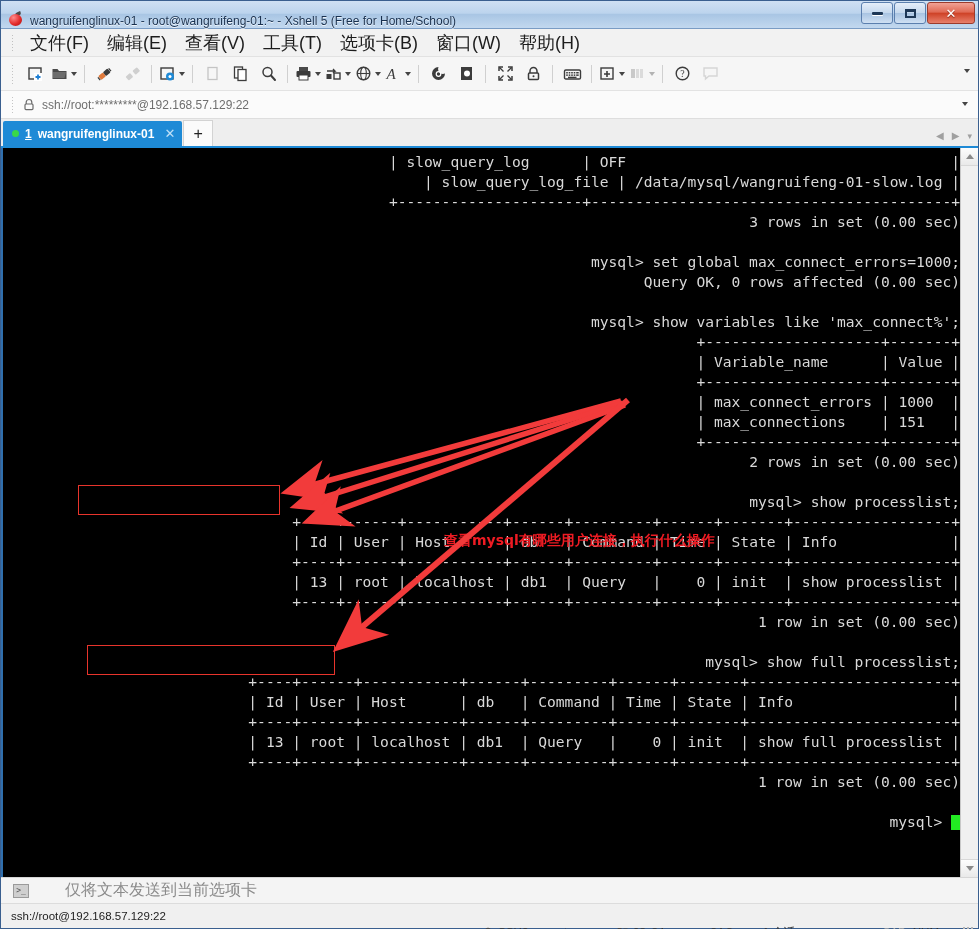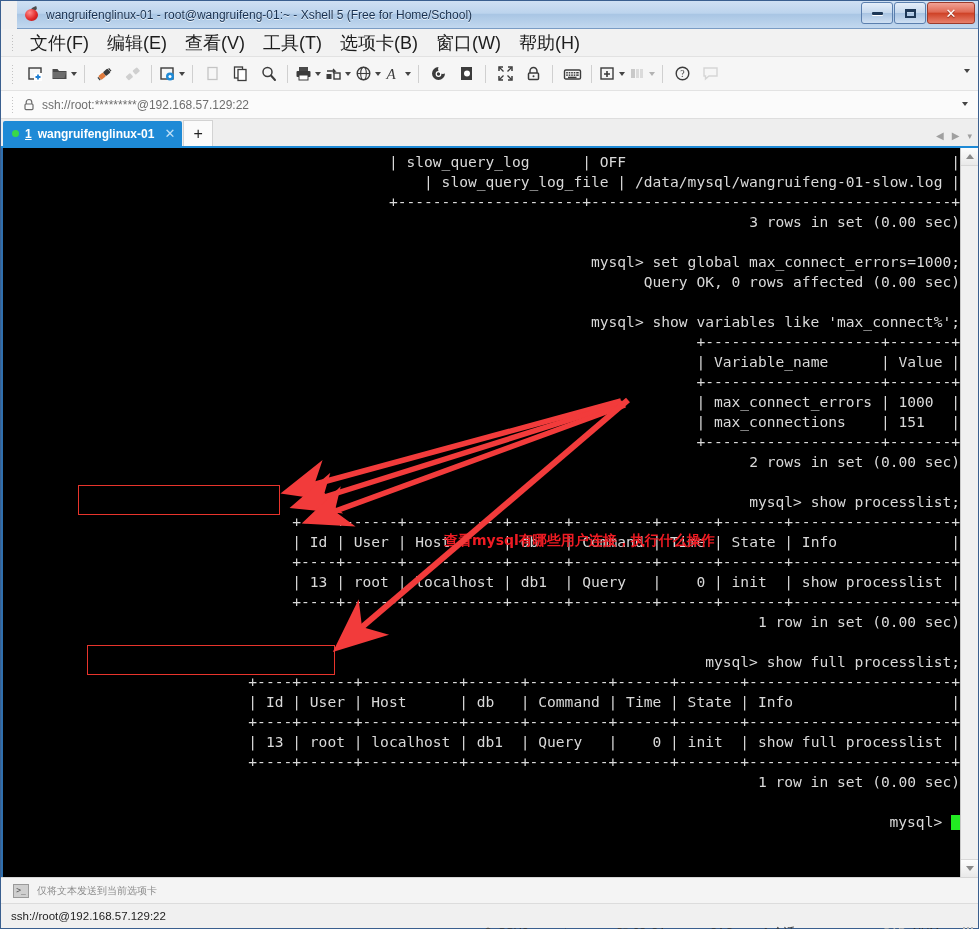--- a/index.html
+++ b/index.html
@@ -16,21 +16,21 @@
     box-sizing:border-box;
     background:#f0f0f0;
     display:flex;flex-direction:column;
   }
 
   
   .titlebar{
     height:27px;flex:0 0 27px;position:relative;
     background:linear-gradient(to bottom,#cfe0f3 0%,#bcd4ed 45%,#a9c6e4 50%,#c2d8ef 100%);
     border-bottom:1px solid #7a9cc4;
-    display:flex;align-items:center;margin-left:16px;
+    display:flex;align-items:flex-end;
   }
   .titlebar .tb-icon{
     width:16px;height:16px;margin-left:7px;margin-right:6px;position:relative;flex:0 0 16px;
   }
   .tb-icon .ball{
     position:absolute;left:1px;top:2px;width:13px;height:12px;border-radius:50%;
     background:radial-gradient(circle at 35% 30%,#ff8a8a 0%,#e32b2b 55%,#a80d0d 100%);
   }
   .tb-icon .leaf{
     position:absolute;left:7px;top:0px;width:6px;height:4px;
@@ -156,21 +156,21 @@
   
   .sendbar{
     height:25px;flex:0 0 25px;display:flex;align-items:center;
     background:#f4f4f4;border-top:1px solid #d6d6d6;padding-left:12px;
   }
   .sendbar .ico{
     width:14px;height:12px;border:1px solid #9a9a9a;background:#cfcfcf;
     display:flex;align-items:center;justify-content:center;margin-right:8px;
     font-size:8px;color:#555;font-family:"DejaVu Sans Mono",monospace;
   }
-  .send-text{color:#8b8b8b;font-size:10px;}
+  .send-text{color:#8b8b8b;font-size:16px;margin-left:28px;}
 
   
   .statusbar{
     height:24px;flex:0 0 24px;display:flex;align-items:center;
     background:#f0f0f0;border-top:1px solid #dcdcdc;
     padding-left:10px;font-size:11.5px;color:#333;position:relative;
   }
   .sb-left{color:#222;}
   .sb-right{position:absolute;right:4px;top:16px;height:24px;display:flex;align-items:center;gap:8px;}
   .sb-cell{padding:0 11px;display:flex;align-items:center;gap:5px;white-space:nowrap;}

